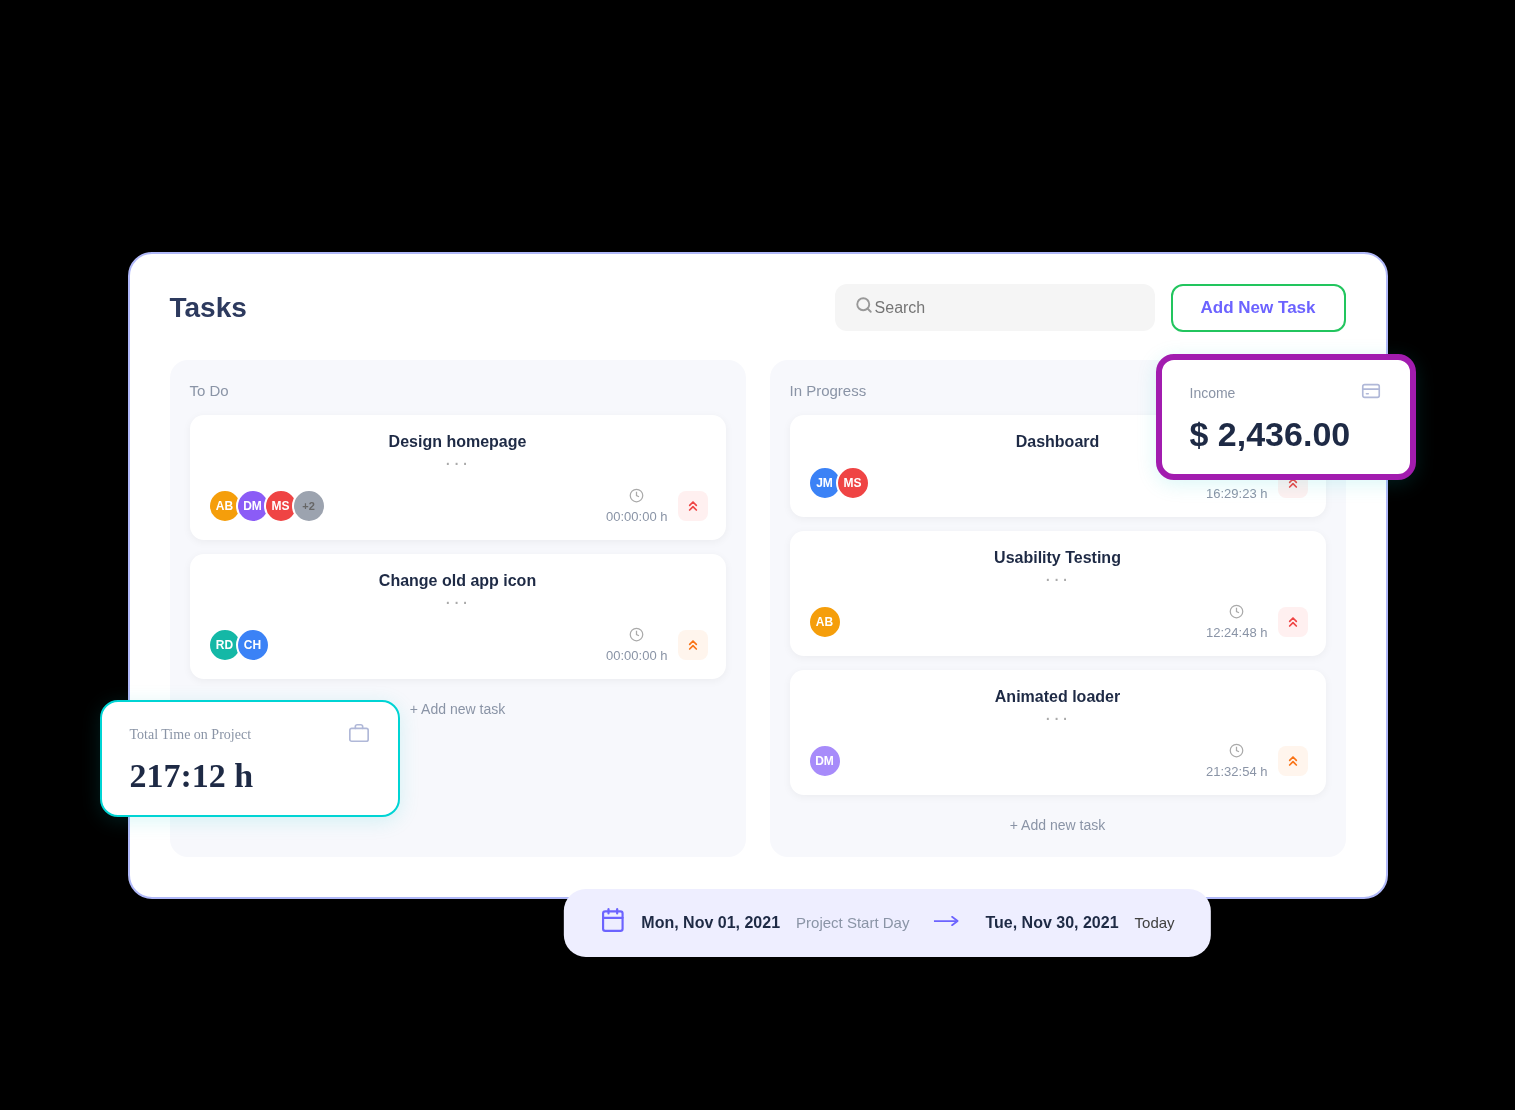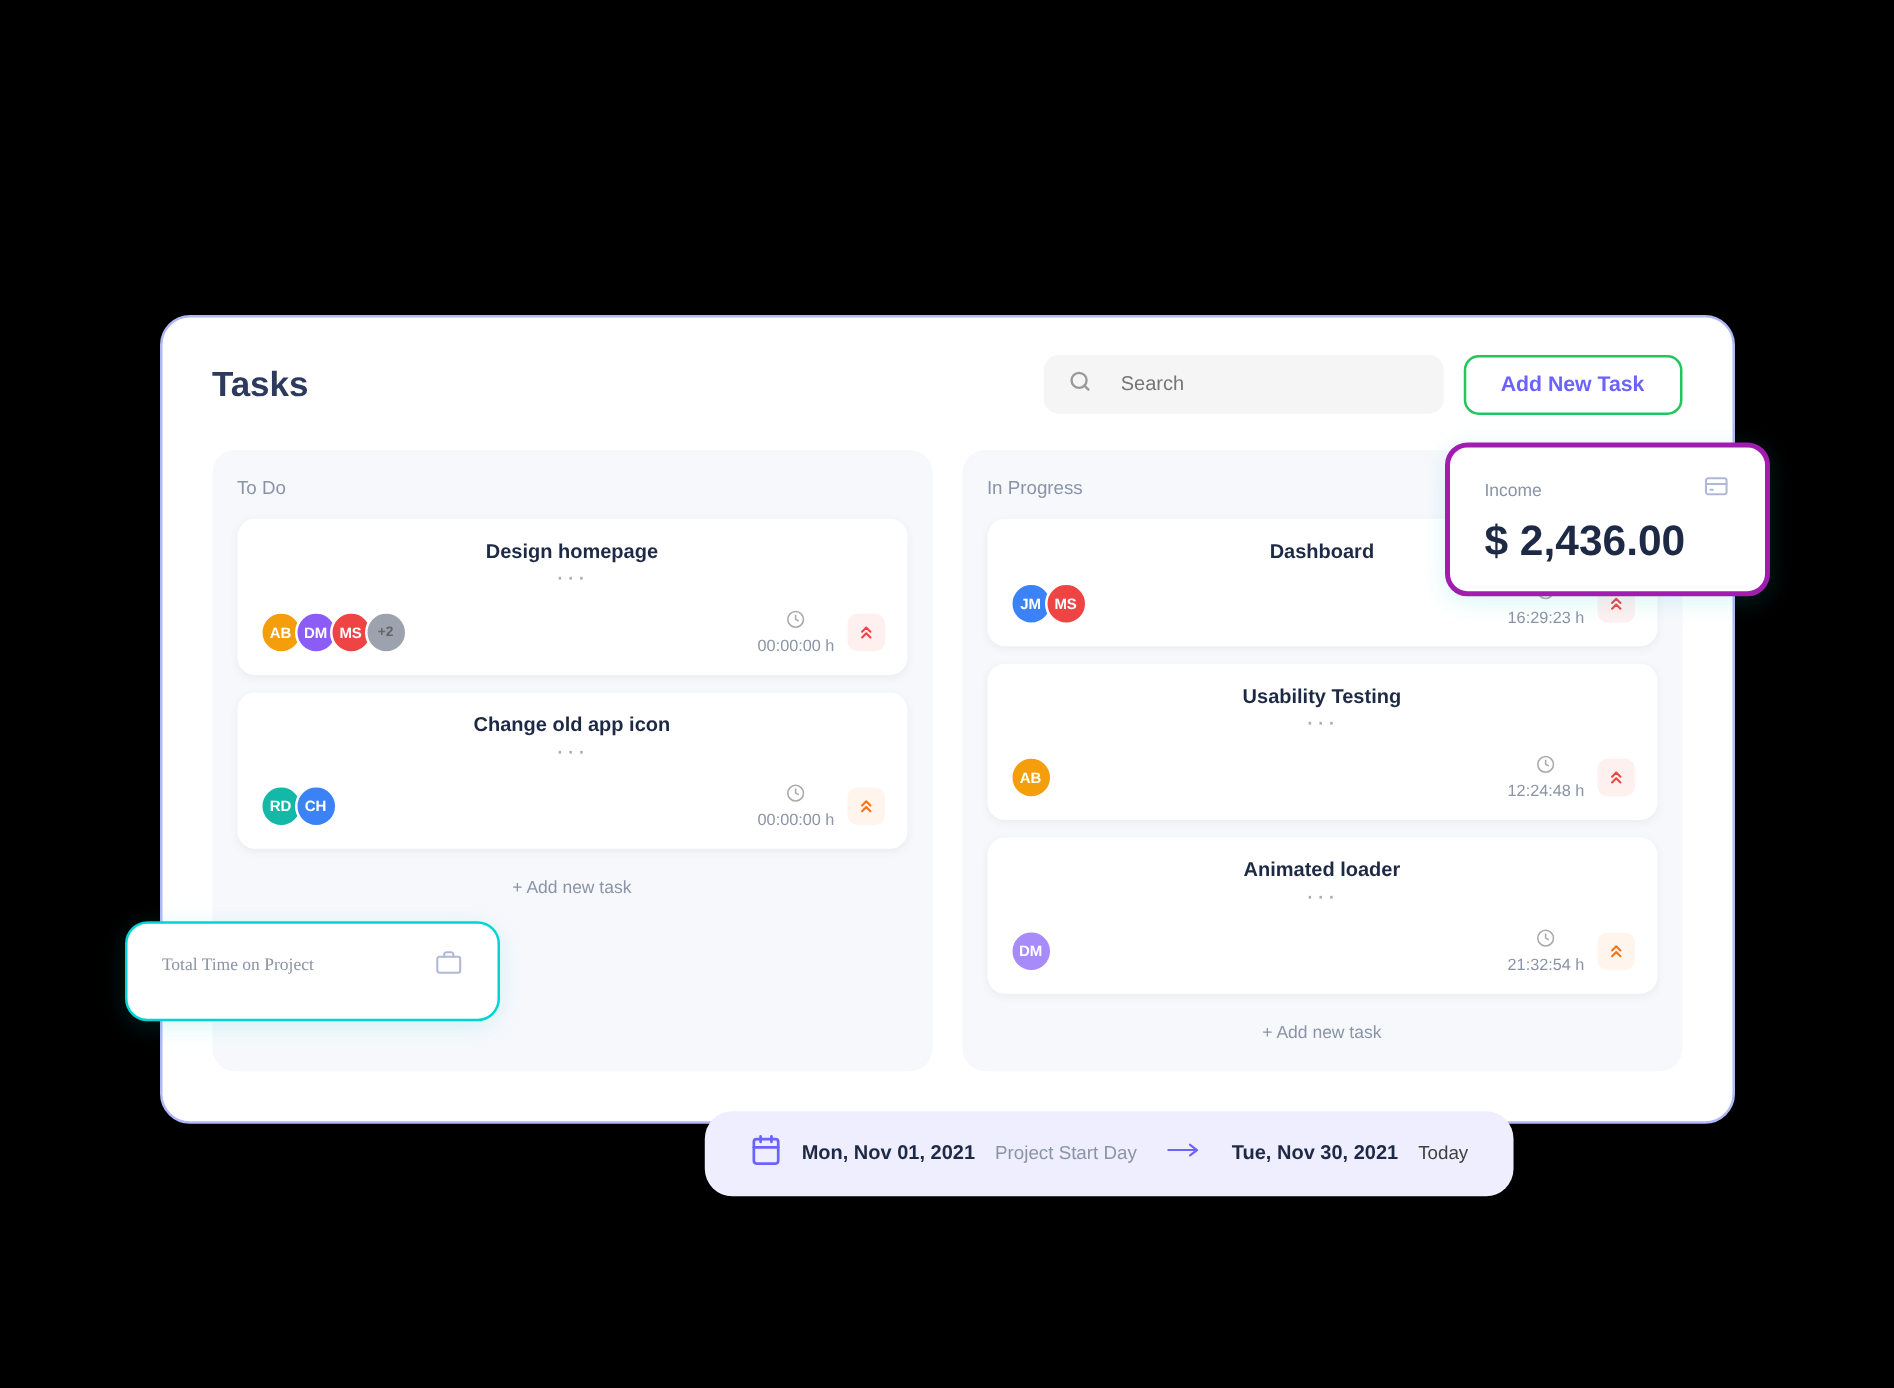--- a/index.html
+++ b/index.html
@@ -45,21 +45,21 @@
       display: flex;
       align-items: center;
       gap: 16px;
     }
     .search-box {
       display: flex;
       align-items: center;
       background: #f5f5f5;
       border-radius: 12px;
       padding: 12px 20px;
-      gap: 24px;
+      gap: 2px;
       width: 320px;
     }
     .search-icon-svg {
       color: #999;
       font-size: 18px;
     }
     .search-input {
       border: none;
       background: transparent;
       font-size: 16px;
@@ -183,21 +183,21 @@
       font-size: 14px;
       cursor: pointer;
       padding: 8px 0;
     }
     
     .floating-income {
       position: absolute;
       top: 100px;
       right: -30px;
       background: #fff;
-      border: 4px solid #a21caf;
+      border: 6px solid #a21caf;
       border-radius: 18px;
       padding: 20px 28px;
       min-width: 260px;
       z-index: 10;
       box-shadow: 0 4px 20px rgba(0,200,200,0.15);
     }
     .floating-time {
       position: absolute;
       bottom: 80px;
       left: -30px;
@@ -469,20 +469,21 @@
     <div class="floating-time">
       <div class="float-label">
         <span>Total Time on Project</span>
         <span class="float-icon">
           <svg width="22" height="22" viewBox="0 0 24 24" fill="none" stroke="#b0b8d8" stroke-width="1.8" stroke-linecap="round" stroke-linejoin="round">
             <rect x="2" y="7" width="20" height="14" rx="2"></rect>
             <path d="M16 7V5a2 2 0 0 0-2-2h-4a2 2 0 0 0-2 2v2"></path>
           </svg>
         </span>
       </div>
+      <div class="float-value">217:12 h</div>
     </div>
 
     <div class="date-bar">
       <span class="cal-icon">
         <svg width="26" height="26" viewBox="0 0 24 24" fill="none" stroke="#6c63ff" stroke-width="2" stroke-linecap="round" stroke-linejoin="round">
           <rect x="3" y="4" width="18" height="18" rx="2"></rect>
           <line x1="16" y1="2" x2="16" y2="6"></line>
           <line x1="8" y1="2" x2="8" y2="6"></line>
           <line x1="3" y1="10" x2="21" y2="10"></line>
         </svg>

